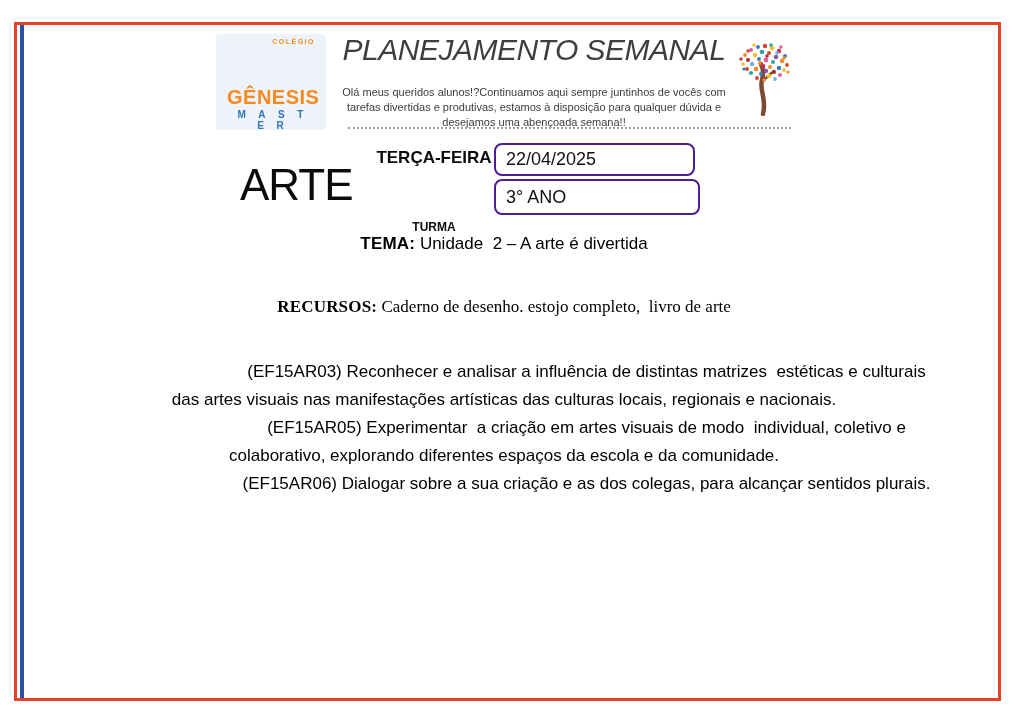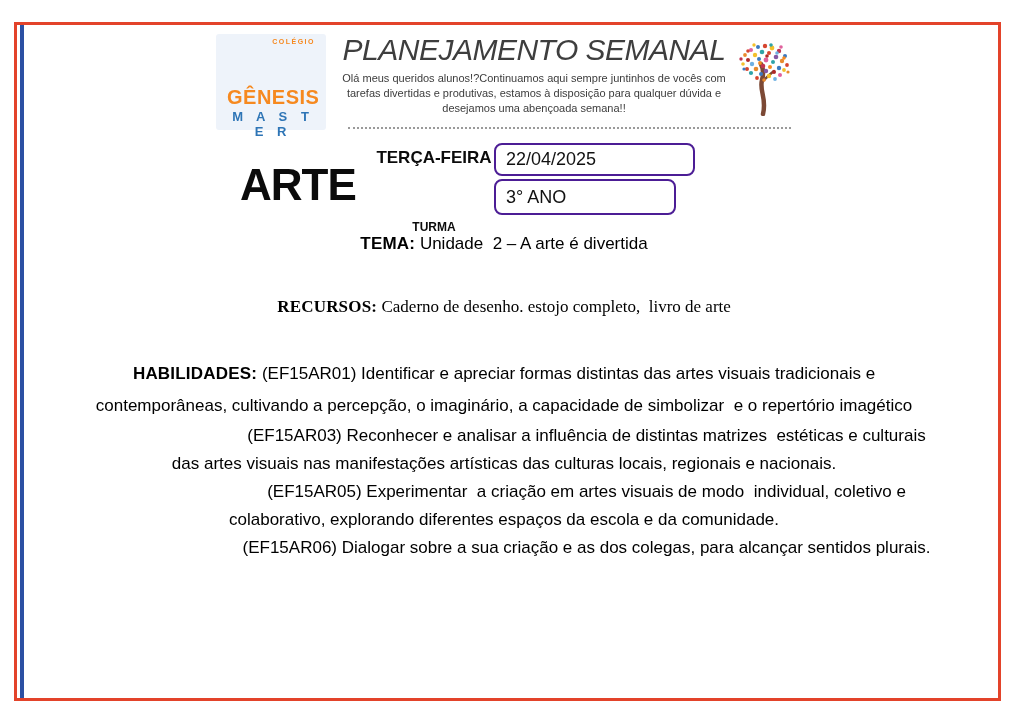--- a/index.html
+++ b/index.html
@@ -12,41 +12,41 @@
   .frame-blue { position:absolute; left:20px; top:25px; width:0; height:673px;
                 border-left:4px solid #2b50a3; }
 
   
   .logo { position:absolute; left:216px; top:34px; width:110px; height:96px;
           background:#eef3fa; border-radius:3px; display:flex; flex-direction:column; align-items:center; }
   .logo svg { margin-top:5px; }
   .logo-text { width:88px; margin-top:-1px; }
   .logo-colegio { font-size:7px; font-weight:700; color:#f6891f; letter-spacing:1.5px; text-align:right; }
   .logo-genesis { font-size:20px; font-weight:700; color:#f6891f; letter-spacing:.5px; line-height:1; text-align:center;margin-top:42px; }
-  .logo-master  { font-size:13px; font-weight:700; color:#2e75b6; letter-spacing:5px; text-align:center; margin-top:2px; padding-left:4px; }
+  .logo-master  { font-size:10px; font-weight:700; color:#2e75b6; letter-spacing:5px; text-align:center; margin-top:2px; padding-left:4px; }
 
   .title-block { position:absolute; left:334px; top:33px; width:400px; text-align:center; }
   .doc-title { font-size:30px; letter-spacing:-0.5px; color:#3e3e3e; font-weight:400; white-space:nowrap;font-style:italic; }
-  .doc-subtitle { margin-top:4px; font-size:11px; line-height:15px; color:#3c3c3c; }
+  .doc-subtitle { margin-top:18px; font-size:11px; line-height:15px; color:#3c3c3c; }
   .dotted-divider { position:absolute; left:348px; top:127px; width:443px; height:0;
                     border-bottom:2px dotted #9a9a9a; }
   .tree { position:absolute; left:736px; top:42px; }
 
   
-  .subject { position:absolute; left:240px; top:160px; font-size:44px; font-weight:700;
+  .subject { position:absolute; left:240px; top:160px; font-size:44px; font-weight:400;
              letter-spacing:-1px; color:#0b0b0b; }
   .field-label { position:absolute; left:360px; width:148px; text-align:center;
                  font-weight:700; color:#0b0b0b; white-space:nowrap; }
   .lbl-day   { top:148px; font-size:17px; }
   .lbl-class { top:180px; font-size:12px;margin-top:40px; }
   .field-box { position:absolute; left:494px; border:2px solid #4c1d95; border-radius:8px;
                background:#fff; display:flex; align-items:center; padding-left:10px;
                font-size:18px; color:#111; }
   .box-day   { top:143px; width:201px; height:33px; }
-  .box-class { top:179px; width:182px; height:36px; }
+  .box-class { top:179px; width:206px; height:36px; }
 
   
   .doc-body { position:absolute; left:67px; top:233px; width:874px; color:#000;
               font-size:17px; }
   .doc-body p { white-space:pre-wrap;text-align:center; }
   .p-line { line-height:22px; }
   .p-tema { margin-bottom:41px; }
   .p-recursos { margin-bottom:40px;font-family:Liberation Serif, serif; }
   .p-hab-intro { line-height:32px; text-align:justify; }
   .p-hab-item  { line-height:28px; text-align:justify; text-indent:165px; }
@@ -144,21 +144,20 @@
   <div class="field-label lbl-class">TURMA</div>
   <div class="field-box box-class">
     <span>3° ANO</span>
   </div>
 
   <div class="doc-body">
     <p class="p-line p-tema"><b>TEMA:</b> <span>Unidade  2 – A arte é divertida</span></p>
 
     <p class="p-line p-recursos"><b>RECURSOS:</b> <span>Caderno de desenho. estojo completo,  livro de arte</span></p>
 
-    <p class="p-hab-intro"><b>HABILIDADES:</b> <span>(EF15AR01) Identificar e apreciar formas distintas das artes visuais tradicionais e contemporâneas, cultivando a percepção, o imaginário, a capacidade de simbolizar  e o repertório imagético</span></p>
 
     <p class="p-hab-item">(EF15AR03) Reconhecer e analisar a influência de distintas matrizes  estéticas e culturais das artes visuais nas manifestações artísticas das culturas locais, regionais e nacionais.</p>
     <p class="p-hab-item">(EF15AR05) Experimentar  a criação em artes visuais de modo  individual, coletivo e colaborativo, explorando diferentes espaços da escola e da comunidade.</p>
     <p class="p-hab-item">(EF15AR06) Dialogar sobre a sua criação e as dos colegas, para alcançar sentidos plurais.</p>
 
   </div>
 
 </div>
 
 </body></html>

